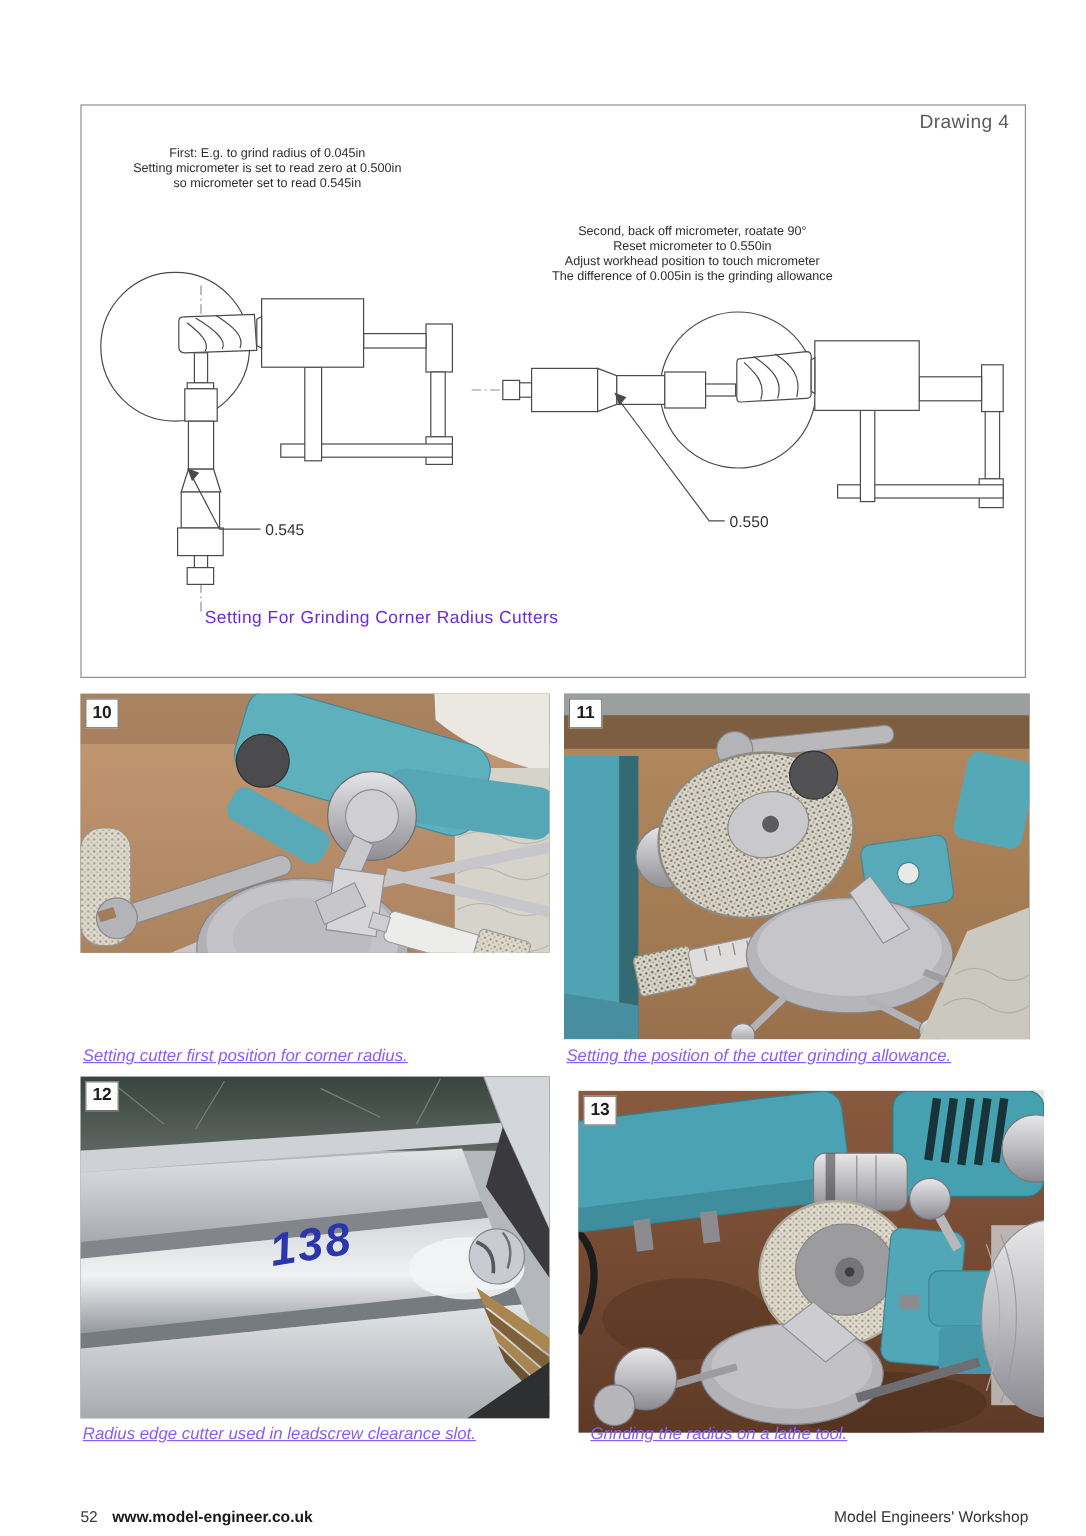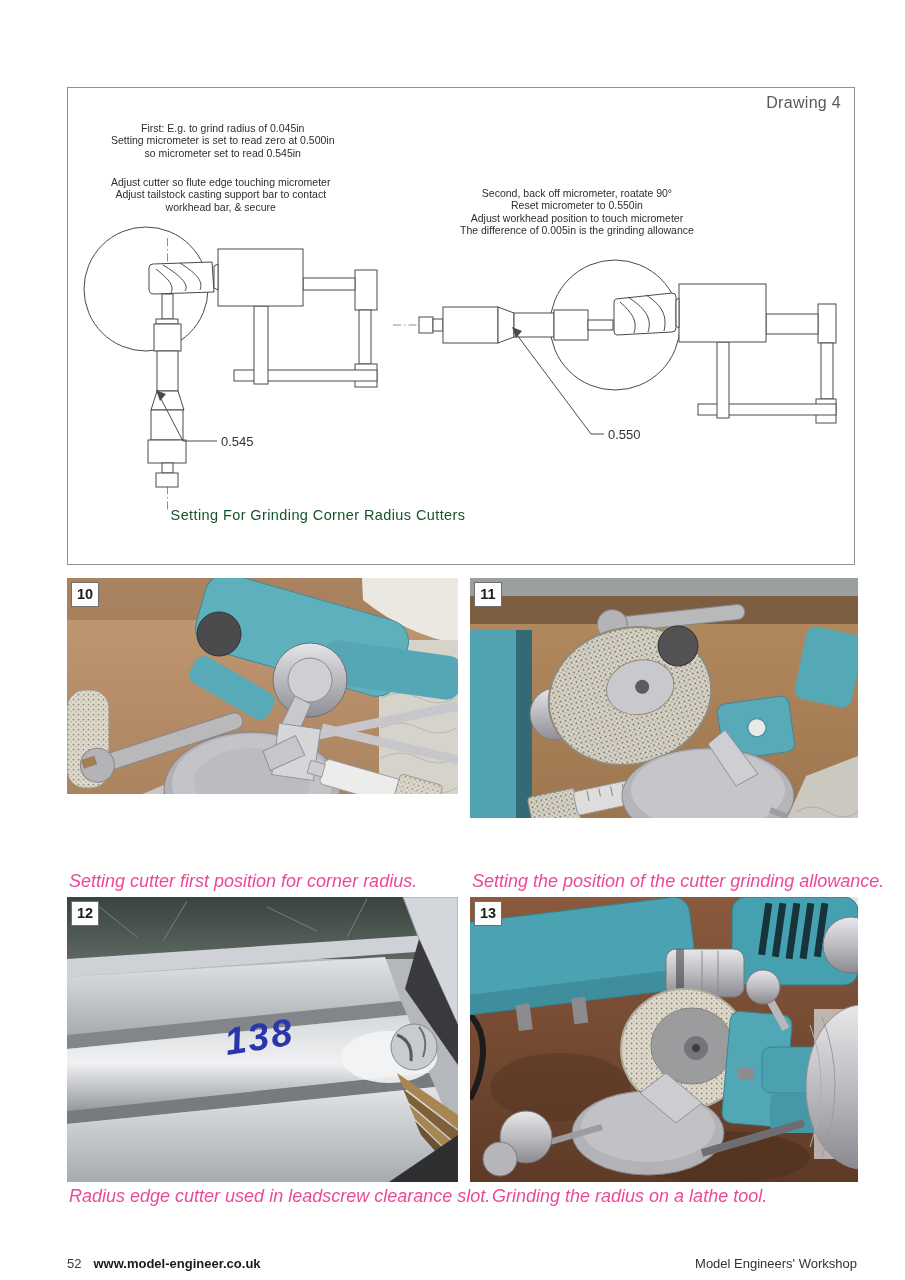--- a/index.html
+++ b/index.html
@@ -9,33 +9,33 @@
   
   .drawing-panel{position:absolute;left:67px;top:87px;width:788px;height:478px;
                  border:1px solid #8f8f8f;background:#fff;box-sizing:border-box;}
   .drawing-title{position:absolute;top:6px;right:13px;font-size:16px;color:#5a5a5a;letter-spacing:.3px;}
   .note{position:absolute;font-size:10.5px;line-height:12.4px;color:#2e2e2e;white-space:nowrap;text-align:center;}
   .note-first{left:43px;top:34px;}
   .note-adjust{left:43px;top:88px;}
   .note-second{left:392px;top:99px;}
   .diagram-svg{position:absolute;left:0;top:0;}
   .drawing-caption{position:absolute;left:95px;top:419px;width:310px;text-align:center;
-                   font-size:14.5px;color:#14532d;letter-spacing:.4px;}
+                   font-size:14.5px;color:#6d28d9;letter-spacing:.4px;}
 
   
   .photo{position:absolute;overflow:hidden;background:#9a9a9a;}
   .photo svg{display:block;}
   .photo-badge{position:absolute;top:4px;left:4px;background:#fdfdfd;border:1px solid #6f6f6f;
                color:#1c1c1c;font-size:14.5px;font-weight:bold;line-height:1;
                padding:4px 5px;min-width:16px;text-align:center;}
   .photo-10{left:67px;top:578px;width:391px;height:216px;}
-  .photo-11{left:470px;top:578px;width:388px;height:240px;}
+  .photo-11{left:470px;top:578px;width:388px;height:288px;}
   .photo-12{left:67px;top:897px;width:391px;height:285px;}
   .photo-13{left:470px;top:897px;width:388px;height:285px;}
-  .photo-caption{position:absolute;font-style:italic;font-size:18px;color:#ec4899;white-space:nowrap;}
+  .photo-caption{position:absolute;font-style:italic;font-size:14px;color:#8b5cf6;white-space:nowrap;text-decoration:underline;}
   .cap-10{left:69px;top:871px;}
   .cap-11{left:472px;top:871px;}
   .cap-12{left:69px;top:1186px;}
   .cap-13{left:492px;top:1186px;}
 
   
   .page-footer{position:absolute;left:67px;top:1234px;width:790px;display:flex;
                justify-content:space-between;align-items:baseline;font-size:13px;color:#333;gap:40px;}
   .footer-left{display:flex;gap:12px;align-items:baseline;}
   .footer-page-number{color:#3a3a3a;}
@@ -47,25 +47,20 @@
 
 <div class="page">
 
   <section class="drawing-panel">
     <div class="drawing-title">Drawing 4</div>
 
     <div class="note note-first">
       <div>First: E.g. to grind radius of 0.045in</div>
       <div>Setting micrometer is set to read zero at 0.500in</div>
       <div>so micrometer set to read 0.545in</div>
-    </div>
-    <div class="note note-adjust">
-      <div>Adjust cutter so flute edge touching micrometer</div>
-      <div>Adjust tailstock casting support bar to contact</div>
-      <div>workhead bar, &amp; secure</div>
     </div>
     <div class="note note-second">
       <div>Second, back off micrometer, roatate 90°</div>
       <div>Reset micrometer to 0.550in</div>
       <div>Adjust workhead position to touch micrometer</div>
       <div>The difference of 0.005in is the grinding allowance</div>
     </div>
 
     <svg class="diagram-svg" width="786" height="476" viewBox="0 0 786 476">
       <g stroke="#4a4a4a" stroke-width="1" fill="none">
@@ -364,21 +359,21 @@
         <polygon points="330,176 391,218 391,232 336,190" fill="#a9854f"></polygon>
         <polygon points="336,192 391,234 391,248 342,206" fill="#7e6138"></polygon>
         <polygon points="342,208 391,250 391,264 348,222" fill="#a9854f"></polygon>
         <polygon points="348,224 391,266 391,280 354,238" fill="#6b5230"></polygon>
       </g>
       <polygon points="391,238 391,285 322,285" fill="#2e2f31"></polygon>
     </svg>
     <div class="photo-badge">12</div>
   </figure>
 
-  <figure class="photo photo-13" style="margin:0;">
+  <figure class="photo photo-13" style="margin:12px;">
     <svg width="388" height="285" viewBox="0 0 388 285">
       <defs>
         <linearGradient id="r13" x1="0" y1="0" x2="0" y2="1">
           <stop offset="0" stop-color="#8a5a3e"></stop>
             <stop offset="1" stop-color="#5e3a26"></stop>
         </linearGradient>
         <linearGradient id="s13" x1="0" y1="0" x2="0" y2="1">
           <stop offset="0" stop-color="#e8e8ea"></stop>
             <stop offset="0.5" stop-color="#bcbcc1"></stop>
             <stop offset="1" stop-color="#8a8a90"></stop>

